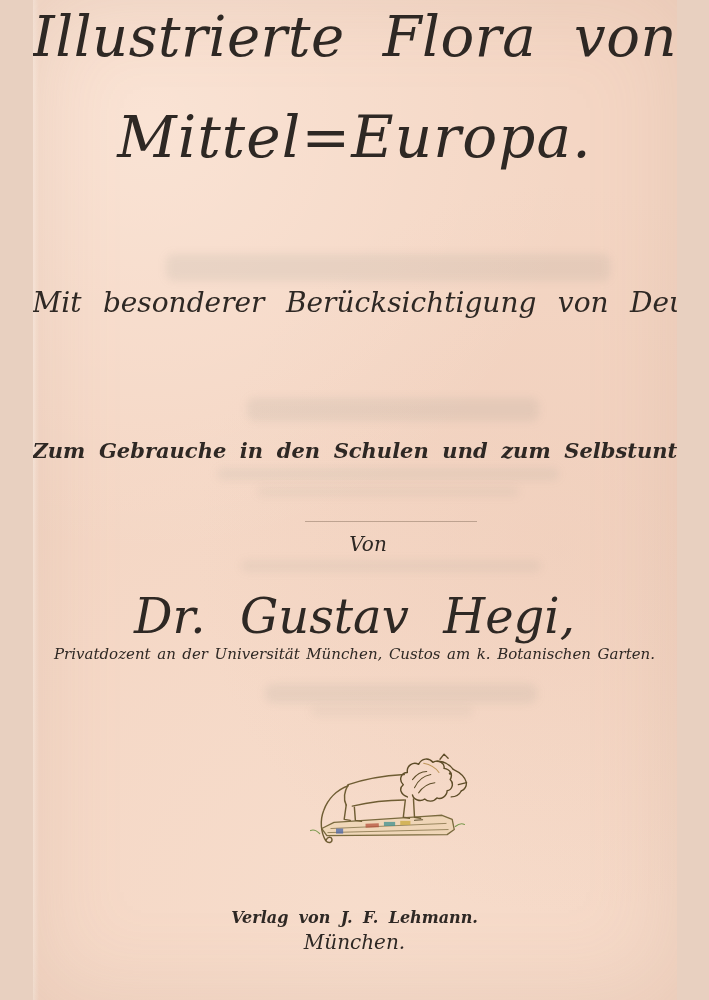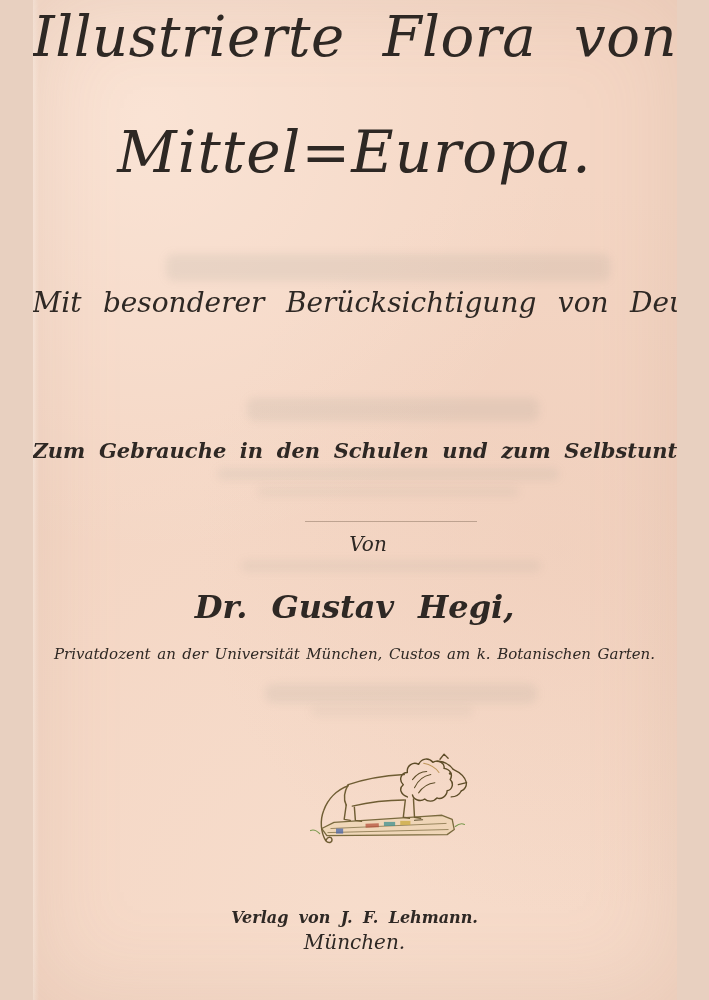--- a/index.html
+++ b/index.html
@@ -18,30 +18,30 @@
     font-family:"DejaVu Serif","Liberation Serif",serif;
     color:#2e2824;
   }
   .line{
     position:absolute;left:0;right:0;
     text-align:center;
     font-style:italic;
     white-space:nowrap;
   }
   .title-1{top:4px;   font-size:56px; word-spacing:.35em; letter-spacing:.01em;}
-  .title-2{top:118px; font-size:58px; word-spacing:.3em;  letter-spacing:.02em;}
+  .title-2{top:103px; font-size:58px; word-spacing:.3em;  letter-spacing:.02em;}
   .subtitle-1{top:286px; font-size:28px; word-spacing:.45em;}
   .subtitle-2{top:334px; font-size:28px; word-spacing:.45em;}
   .tagline{top:438px; font-size:21px; font-weight:bold; word-spacing:.3em;}
   .rule{
     position:absolute;top:521px;left:272px;width:172px;height:1px;
     background:rgba(146,122,104,.55);
   }
   .von{top:532px; font-size:20px; word-spacing:.2em;padding-left:27px;}
-  .author{top:588px; font-size:32px; word-spacing:.4em;font-weight:bold;}
+  .author{top:588px; font-size:48px; word-spacing:.4em;}
   .affiliation{top:645px; font-size:15px; font-weight:normal; word-spacing:.12em;text-align:center;}
   .city{top:930px; font-size:20px;}
   .publisher{top:908px; font-size:16px; word-spacing:.3em;font-weight:bold;}
   .emblem{
     position:absolute;left:273px;top:748px;width:164px;height:106px;
   }
   
   .ghost{
     position:absolute;
     background:rgba(116,132,118,.11);

